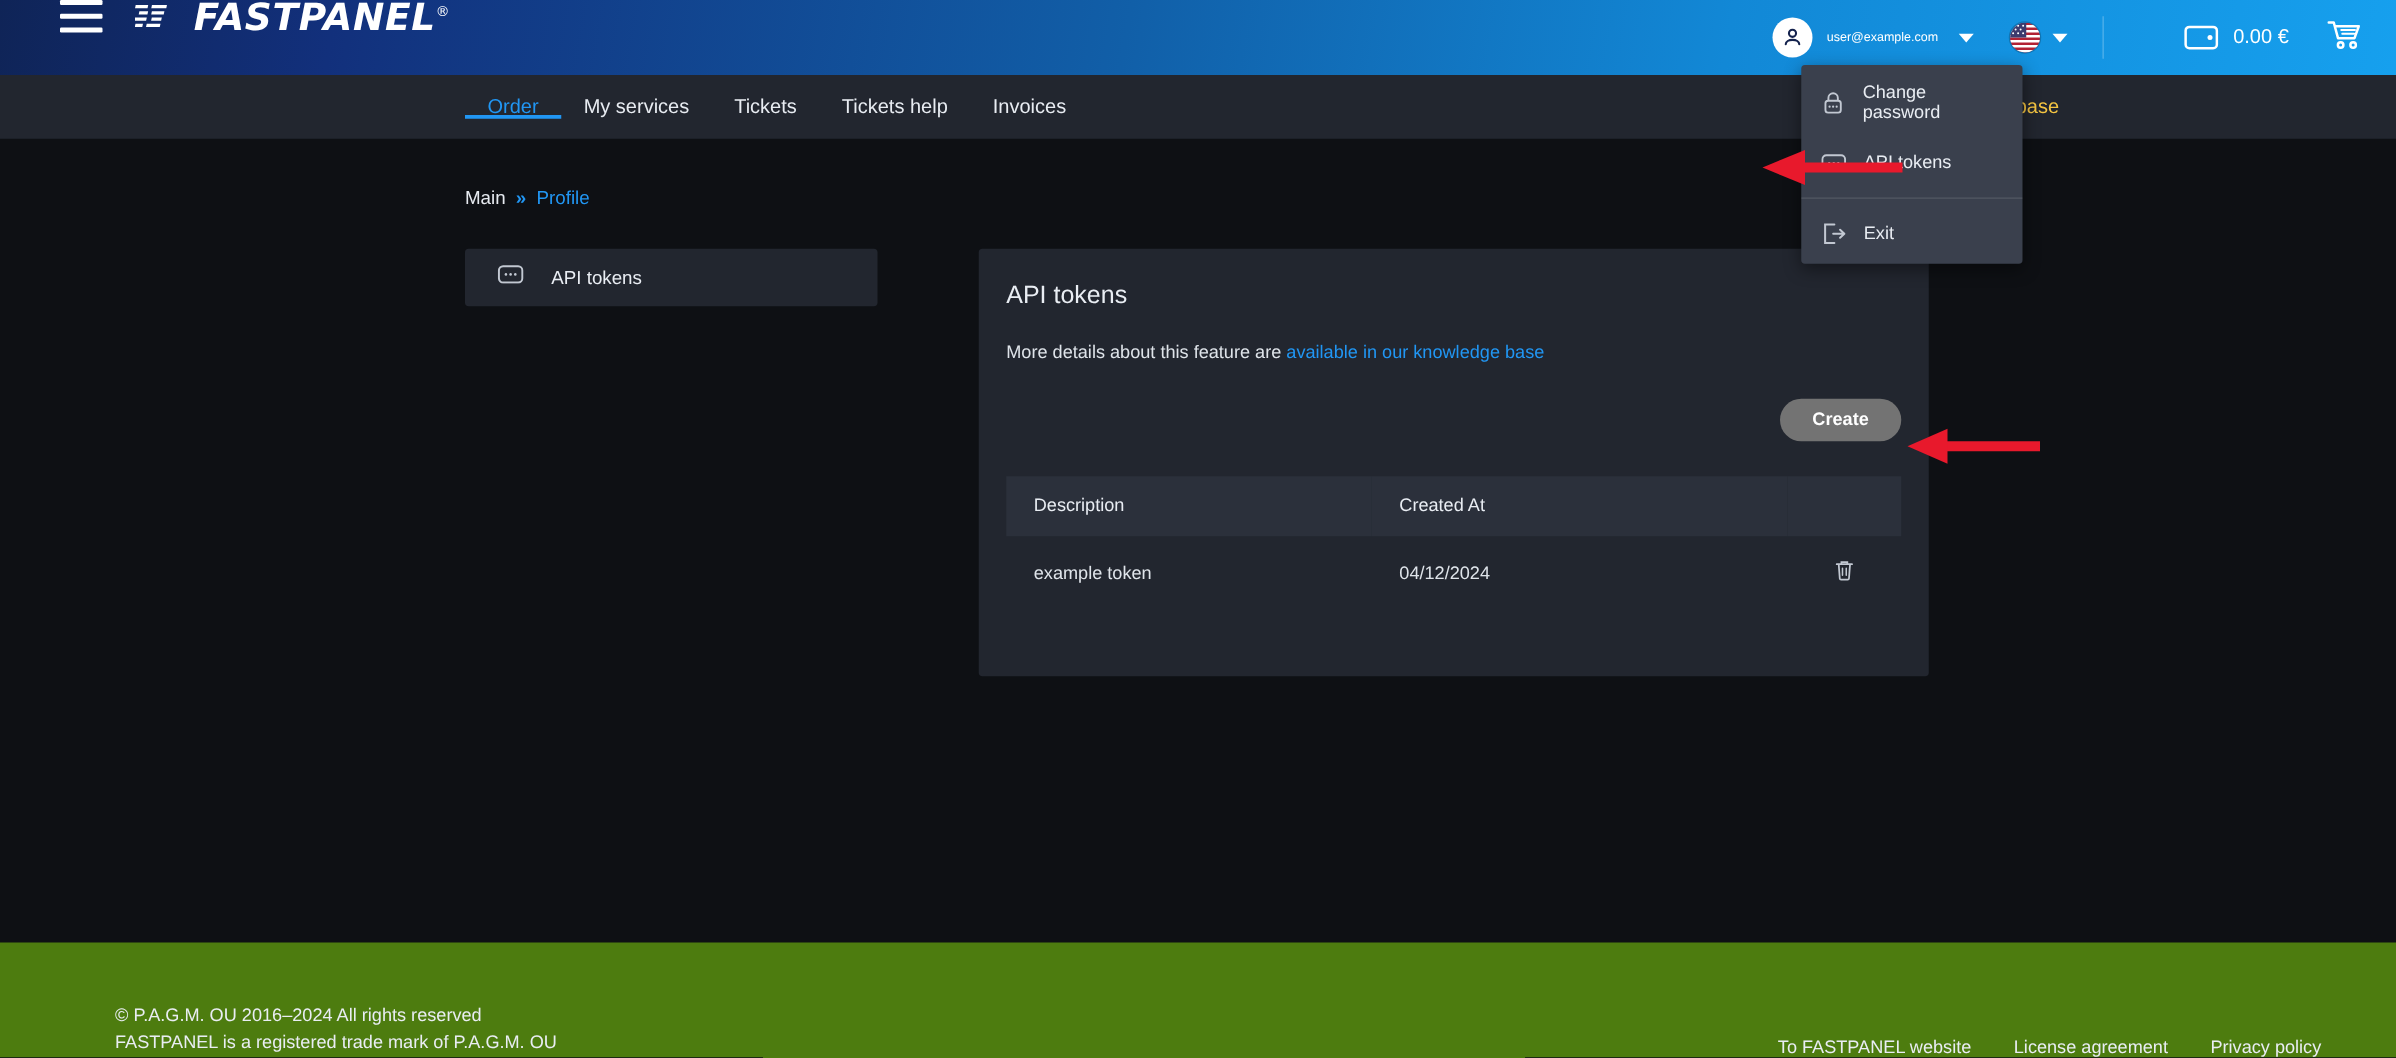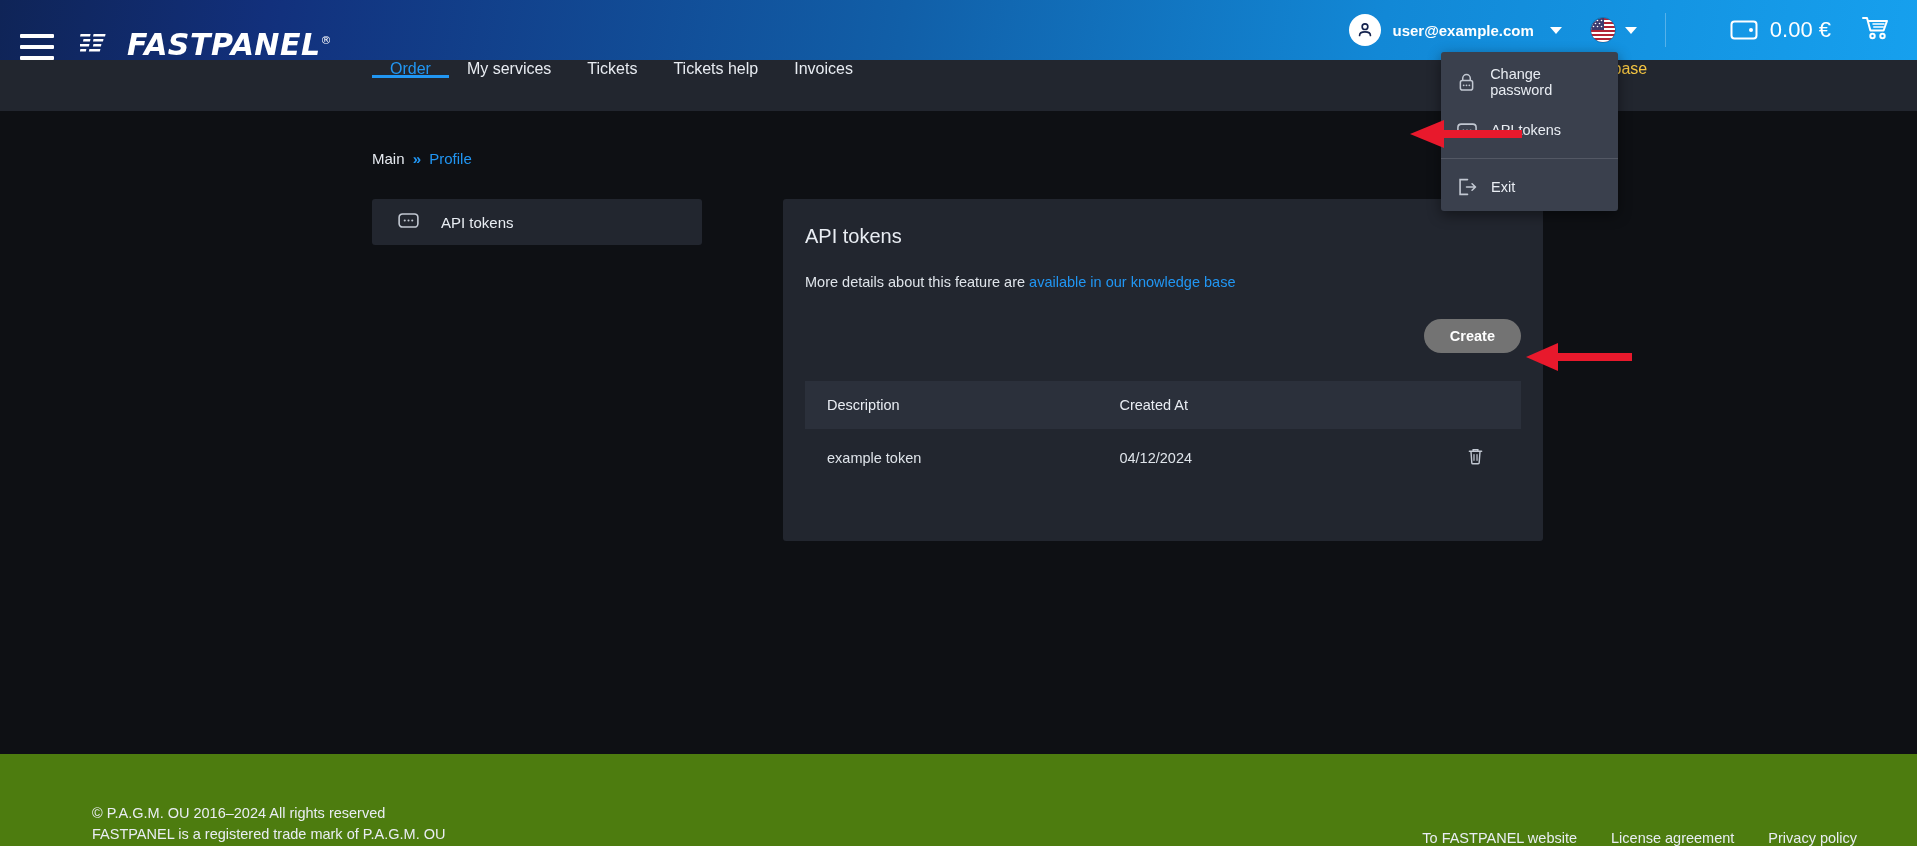--- a/index.html
+++ b/index.html
@@ -9,21 +9,21 @@
     background: #0e1014;
     font-family: "Liberation Sans", sans-serif;
     overflow: hidden;
   }
   .page { position: relative; width: 1917px; height: 846px; background: #0e1014; }
 
   
   .topbar {
     position: absolute; top: 0; left: 0; width: 1917px; height: 60px;
     background: linear-gradient(100deg, #0f2457 0%, #12307c 14%, #115fa8 47%, #1288d6 72%, #16a0ee 100%);
-    display: flex; align-items: flex-end;
+    display: flex; align-items: flex-start; padding-left: 28px;
   }
   .hamburger {
     width: 34px; height: 26px; margin-left: 20px; margin-right: 26px;
     display: flex; flex-direction: column; justify-content: space-between; cursor: pointer;
   }
   .hamburger i { display:block; width: 100%; height: 4px; background: #fff; border-radius: 1px; }
 
   .brand { display: flex; align-items: center; gap: 11px; }
   .brand-mark { width: 36px; height: 26px; }
   .brand-text {
@@ -34,34 +34,34 @@
   .brand-reg { font-size: 11px; vertical-align: super; font-style: normal; font-weight: normal; }
 
   .topbar-right {
     margin-left: auto; display: flex; align-items: center; height: 60px;
   }
   .user-chip { display: flex; align-items: center; gap: 11px; cursor: pointer; padding-right: 6px; }
   .avatar {
     width: 32px; height: 32px; border-radius: 50%; background: #fff;
     display: flex; align-items: center; justify-content: center;
   }
-  .user-email { color: #fff; font-size: 15px; font-weight: bold; }
+  .user-email { color: #fff; font-size: 10px; }
   .caret { width: 0; height: 0; border-left: 6px solid transparent; border-right: 6px solid transparent;
            border-top: 7px solid #fff; margin-left: 5px; cursor: pointer; }
   .lang-chip { display: flex; align-items: center; gap: 4px; margin-left: 22px; cursor: pointer; }
   .flag { width: 26px; height: 26px; border-radius: 50%; overflow: hidden; position: relative;
           border: 1px solid rgba(0,0,0,.2); }
-  .wallet-chip { display: flex; align-items: center; gap: 12px; margin-left: 36px; color: #fff; font-size: 22px; }
+  .wallet-chip { display: flex; align-items: center; gap: 12px; margin-left: 36px; color: #fff; font-size: 16px; }
   .wallet-sep { width: 1px; height: 34px; background: rgba(255,255,255,0.28); margin-left: 28px; margin-right: 28px; }
   .cart-chip { margin-left: 30px; margin-right: 26px; cursor: pointer; }
 
   
   .navbar {
     position: absolute; top: 60px; left: 0; width: 1917px; height: 51px;
-    background: #22262f; display: flex; align-items: flex-start; padding-left: 372px;
+    background: #22262f; display: flex; align-items: center; padding-left: 372px;
   }
   .nav-item {
     display: flex; align-items: center; padding: 0 18px; color: #e8ecf2; font-size: 16px;
     cursor: pointer; position: relative; white-space: nowrap;
   }
   .nav-item.active { color: #2196f3; }
   .nav-item.active::after {
     content: ""; position: absolute; left: 0; right: 0; bottom: 0; height: 3px; background: #2196f3;
   }
   .nav-item.kb { color: #f5c542; margin-left: 640px; }

